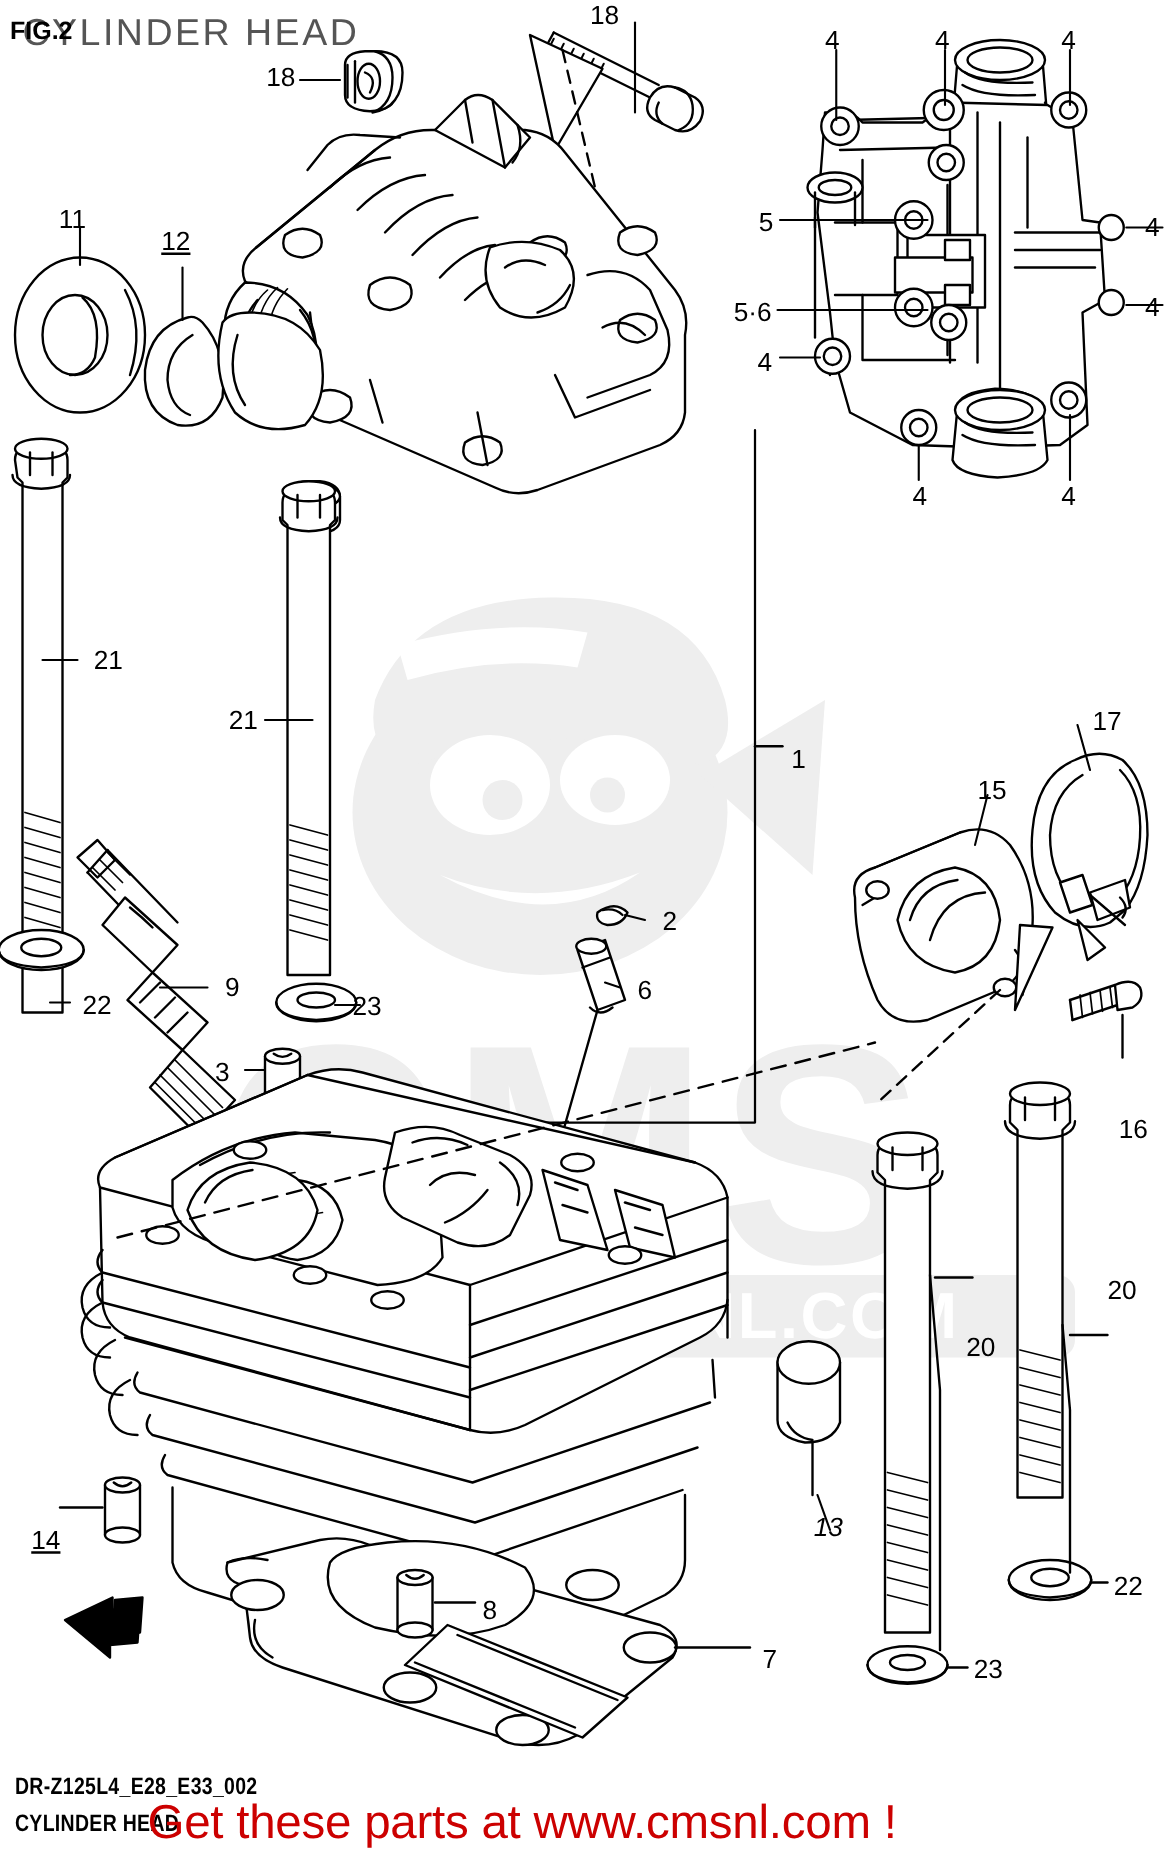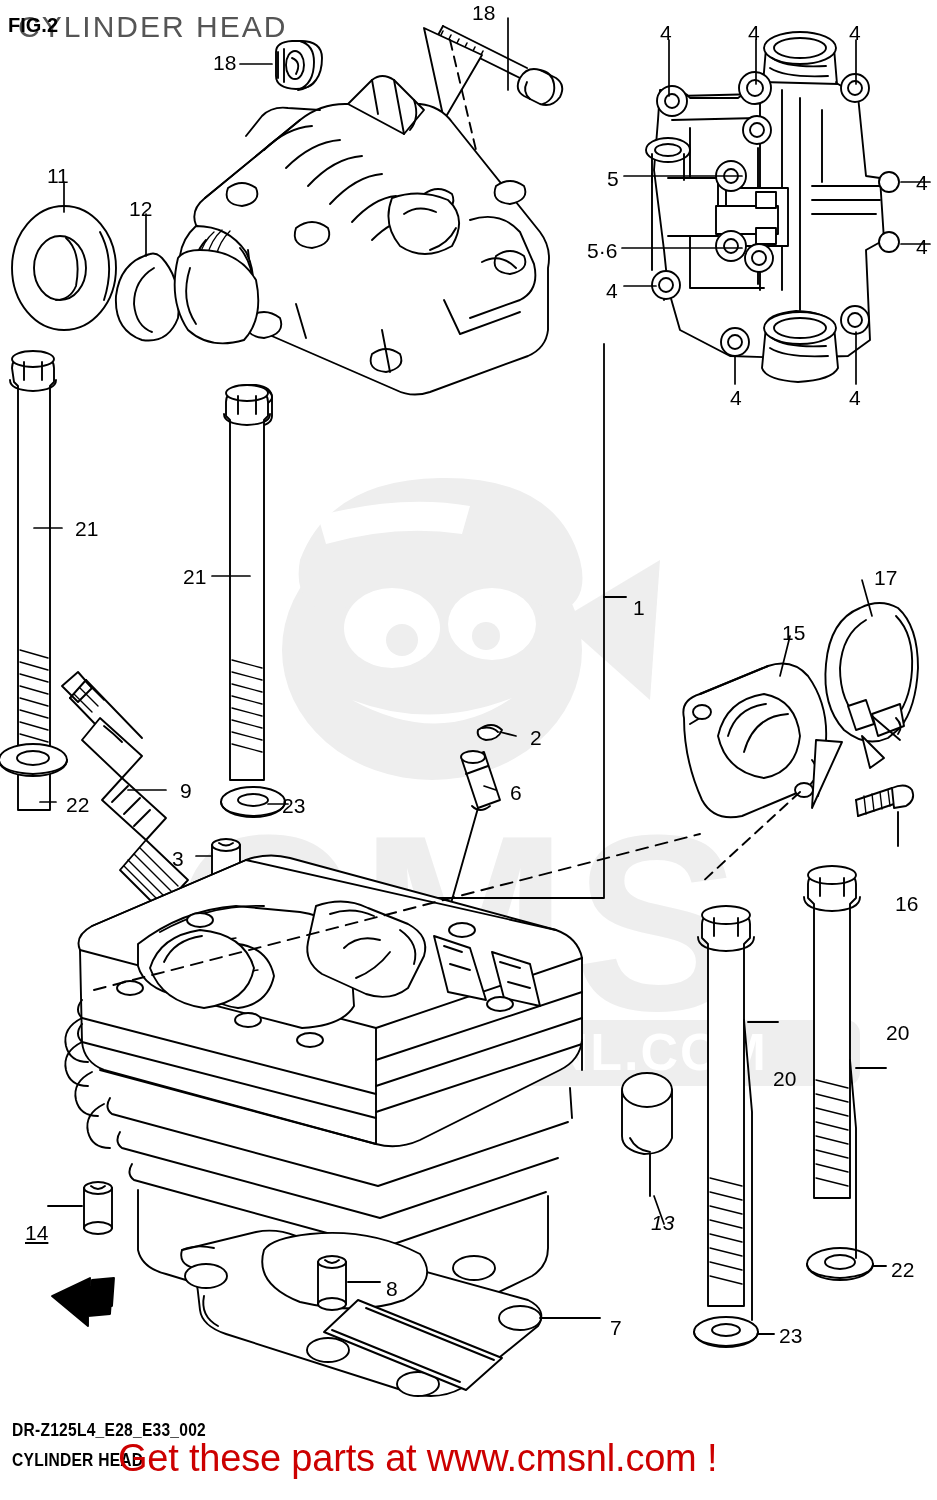--- a/index.html
+++ b/index.html
@@ -594,21 +594,21 @@
       <div class="cal" style="left: 748px; top: 22px;">4</div>
       <div class="cal" style="left: 849px; top: 22px;">4</div>
       <div class="cal" style="left: 607px; top: 168px;">5</div>
       <div class="cal" style="left: 587px; top: 240px;">5·6</div>
       <div class="cal" style="left: 916px; top: 172px;">4</div>
       <div class="cal" style="left: 916px; top: 236px;">4</div>
       <div class="cal" style="left: 606px; top: 280px;">4</div>
       <div class="cal" style="left: 730px; top: 387px;">4</div>
       <div class="cal" style="left: 849px; top: 387px;">4</div>
       <div class="cal" style="left: 47px; top: 165px;">11</div>
-      <div class="cal" style="left: 129px; top: 198px;">12</div>
+      <div class="cal" style="left: 129px; top: 183px; text-decoration: underline;">12</div>
       <div class="cal" style="left: 75px; top: 518px;">21</div>
       <div class="cal" style="left: 183px; top: 566px;">21</div>
       <div class="cal" style="left: 633px; top: 597px;">1</div>
       <div class="cal" style="left: 874px; top: 567px;">17</div>
       <div class="cal" style="left: 782px; top: 622px; text-align: center;">15</div>
       <div class="cal" style="left: 530px; top: 727px;">2</div>
       <div class="cal" style="left: 510px; top: 782px;">6</div>
       <div class="cal" style="left: 180px; top: 780px;">9</div>
       <div class="cal" style="left: 66px; top: 794px;">22</div>
       <div class="cal" style="left: 282px; top: 795px;">23</div>

